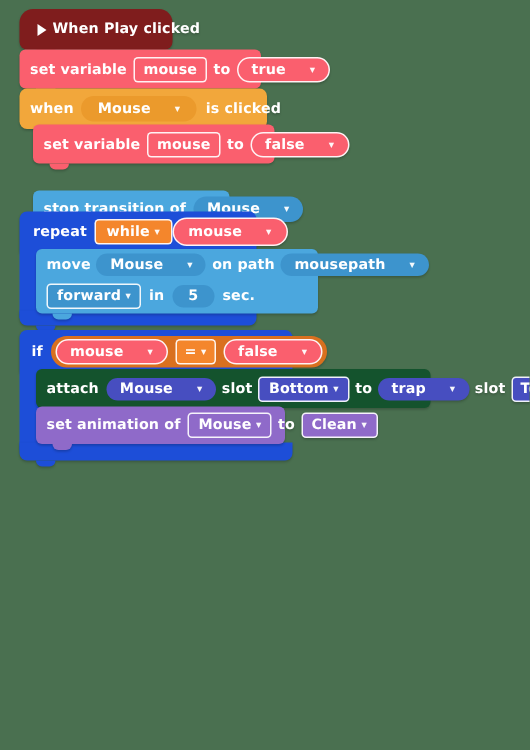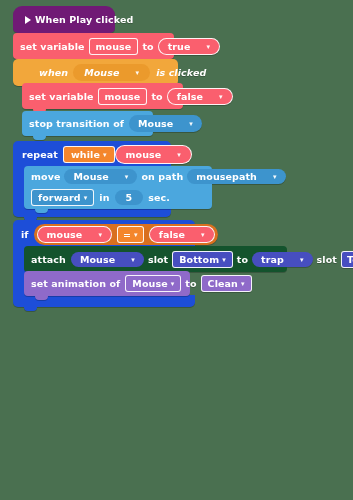--- a/index.html
+++ b/index.html
@@ -33,21 +33,21 @@
   }
   .rect{
     display:inline-flex;align-items:center;justify-content:center;
     border-radius:3px;padding:2px 6px;font-size:9.5px;font-weight:bold;
     color:#fff;gap:3px;border:1.2px solid rgba(255,255,255,.92);
   }
   .pill.bord{border:1.2px solid rgba(255,255,255,.92);}
   .caret{font-size:7px;line-height:1;opacity:.95;transform:translateY(.5px);}
 
   
-  .c-hat      {background:#701a75;}
+  .c-hat      {background:#7f1d1d;}
   .c-event    {background:#f2a73b;}
   .c-eventfld {background:#eb9a2c;}
   .c-var      {background:#fa5f6e;}
   .c-varfld   {background:#fa5f6e;}
   .c-motion   {background:#4ba7de;}
   .c-motionfld{background:#3d94cd;}
   .c-ctrl     {background:#1d4ed8;}
   .c-ctrlfld  {background:#f4862c;}
   .c-look     {background:#14532d;}
   .c-lookfld  {background:#474ec0;}
@@ -86,21 +86,21 @@
       <span class="lbl">to</span>
       <span class="pill bord c-varfld" style="padding:2px 9px;">
         <span>true</span>
         <span class="caret">▾</span>
       </span>
     </div>
     <div class="notch-bot c-var"></div>
   </div>
 
   <div class="blk c-event shadow" style="left:13px;top:59px;width:165px;height:27px;border-radius:5px;">
-    <div class="row" style="height:100%;padding-left:26px;font-style:italic;">
+    <div class="row" style="height:100%;padding-left:7px;">
       <span class="lbl" style="padding:0 5px 0 0;">when</span>
       <span class="pill c-eventfld" style="padding:3px 11px;">
         <span>Mouse</span>
         <span class="caret">▾</span>
       </span>
       <span class="lbl" style="padding:0 0 0 6px;">is clicked</span>
     </div>
   </div>
 
   <div class="blk c-var shadow" style="left:22px;top:83px;width:161px;height:26px;border-radius:4px;">
@@ -111,21 +111,21 @@
       </span>
       <span class="lbl">to</span>
       <span class="pill bord c-varfld" style="padding:2px 9px;">
         <span>false</span>
         <span class="caret">▾</span>
       </span>
     </div>
     <div class="notch-bot c-var"></div>
   </div>
 
-  <div class="blk c-motion shadow" style="left:22px;top:111px;width:131px;height:25px;border-radius:4px;">
+  <div class="blk c-motion shadow" style="left:22px;top:127px;width:131px;height:25px;border-radius:4px;">
     <div class="row" style="height:100%;padding-left:7px;">
       <span class="lbl" style="padding:0 5px 0 0;">stop transition of</span>
       <span class="pill c-motionfld" style="padding:3px 9px;">
         <span>Mouse</span>
         <span class="caret">▾</span>
       </span>
     </div>
     <div class="notch-bot c-motion"></div>
   </div>
 

